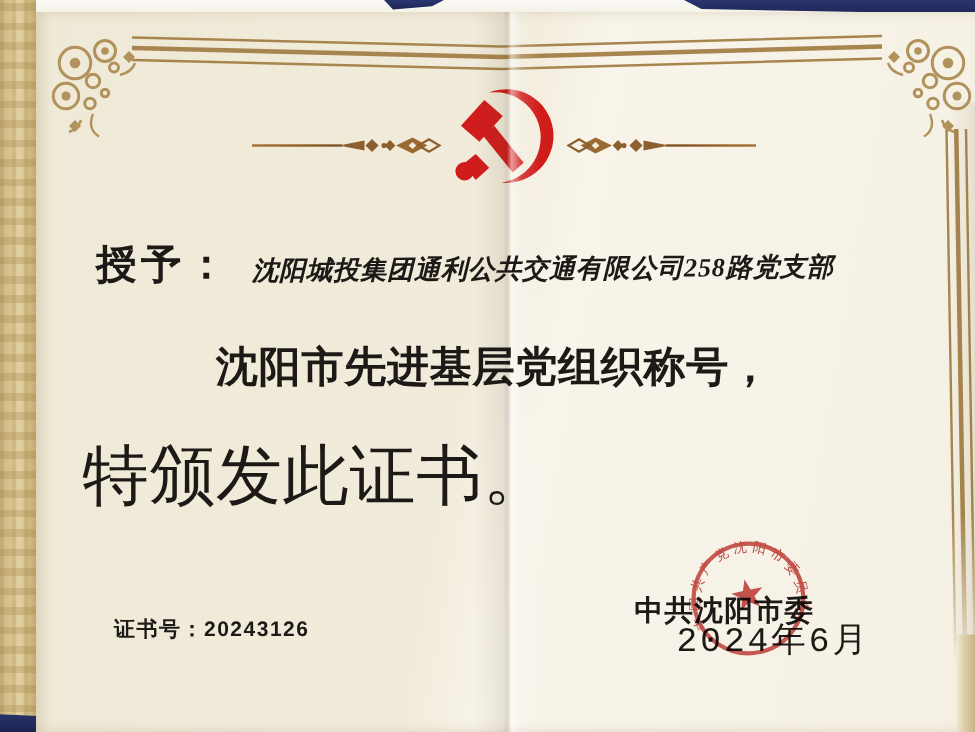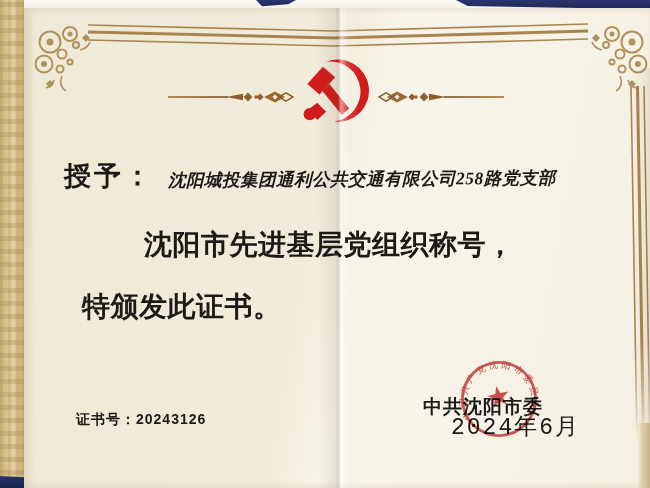--- a/index.html
+++ b/index.html
@@ -45,21 +45,21 @@
   svg.deco,svg.emblem,svg.seal{position:absolute;pointer-events:none;}
   svg.deco{left:0;top:0;}
   svg.emblem{left:275px;top:48px;}
   svg.seal{left:424px;top:342px;mix-blend-mode:multiply;opacity:.88;}
   
   .txt{position:absolute;color:#1d1916;white-space:nowrap;}
   .award-line{left:40px;top:150px;display:flex;align-items:baseline;}
   .award-label{font-size:27px;font-weight:bold;letter-spacing:3px;}
   .recipient{font-size:17.5px;font-weight:600;font-style:italic;margin-left:14px;letter-spacing:.5px;transform:rotate(-.4deg);}
   .body-l1{left:120px;top:218px;font-size:28px;font-weight:bold;letter-spacing:.5px;}
-  .body-l2{left:58px;top:280px;font-size:28px;font-weight:bold;letter-spacing:.5px;}
+  .body-l2{left:31px;top:280px;font-size:44px;font-weight:normal;letter-spacing:.5px;}
   .issuer{left:399px;top:386px;font-size:19px;font-weight:600;letter-spacing:1px;font-family:"Liberation Sans","DejaVu Sans",sans-serif;text-align:center;}
   .date{left:427px;top:403px;font-size:23px;font-weight:500;letter-spacing:2px;font-family:Liberation Mono, monospace;}
   .certno{left:52px;top:403px;font-size:14px;font-weight:600;letter-spacing:1px;font-family:"Liberation Sans","DejaVu Sans",sans-serif;}
 </style>
 </head>
 <body>
 
 <div class="stage">
 
   <div class="top-band"></div>

